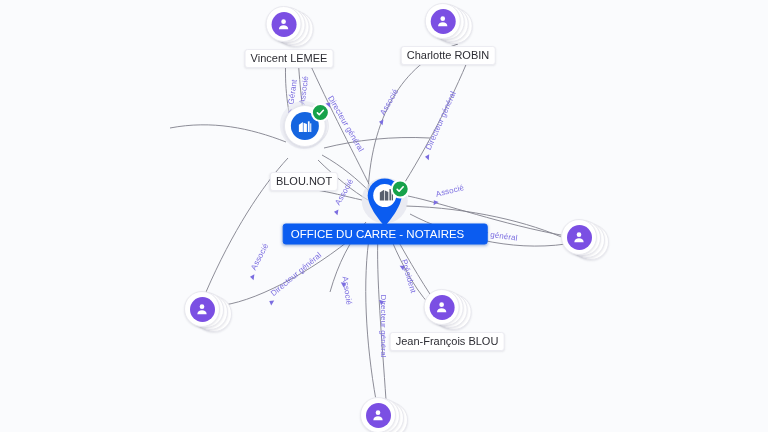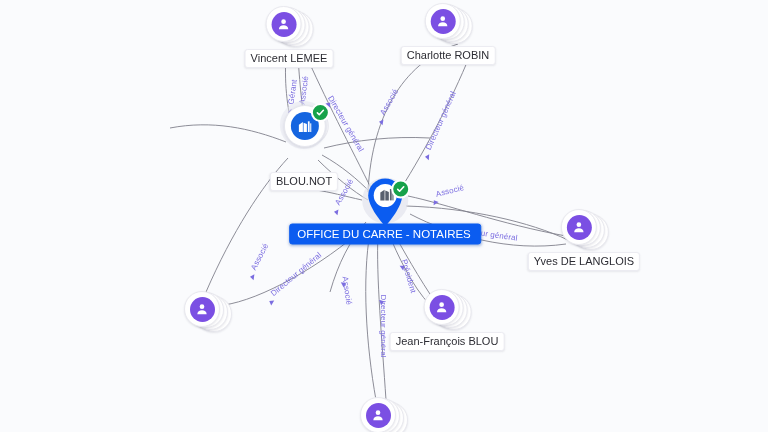--- a/index.html
+++ b/index.html
@@ -134,21 +134,21 @@
     line-height: 12px;
     color: #2c2c33;
     white-space: nowrap;
     box-shadow: 0 1px 2px rgba(40,40,70,0.09);
   }
   .node-label.selected {
     background: #0b5cf0;
     border: 1px solid #0b5cf0;
     color: #ffffff;
     font-size: 11.5px;
-    padding: 3px 9px 4px 7px;
+    padding: 3px 22px 4px 7px;
     box-shadow: 0 1px 3px rgba(10,60,160,0.35);
   }
 
   
   .edge-label {
     position: absolute;
     font-size: 8px;
     line-height: 9px;
     color: #7b6de0;
     white-space: nowrap;
@@ -321,21 +321,20 @@
         <div class="card c1"></div>
         <div class="card c0">
           <div class="person-disc" style="background:#7b4fe3">
               <svg width="14" height="14" viewBox="0 0 24 24" fill="#ffffff">
   <circle cx="12" cy="8" r="4"></circle>
   <path d="M4 21c0-4.4 3.6-7 8-7s8 2.6 8 7z"></path>
               </svg>
             </div>
         </div>
       </div>
-        <div class="node-label">Yves DE LANGLOIS</div>
       </div>
       <div class="node" style="left: 207px; top: 312px;">
         <div class="person-stack">
         <div class="card c3"></div>
         <div class="card c2"></div>
         <div class="card c1"></div>
         <div class="card c0">
           <div class="person-disc" style="background:#7b4fe3">
               <svg width="14" height="14" viewBox="0 0 24 24" fill="#ffffff">
   <circle cx="12" cy="8" r="4"></circle>

